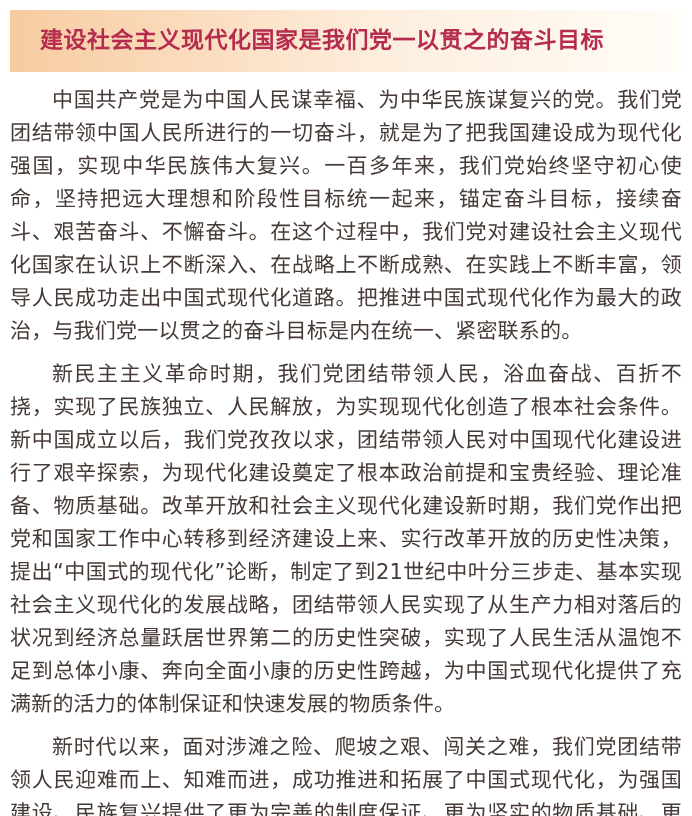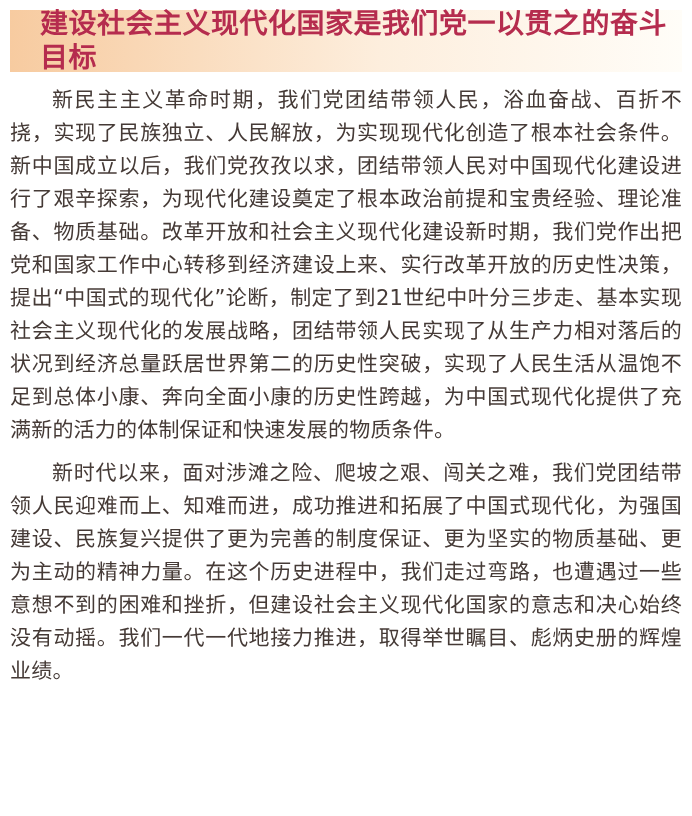--- a/index.html
+++ b/index.html
@@ -25,21 +25,21 @@
   }
   .header-bar{
     width:672px;
     height:62px;
     background:linear-gradient(to right,var(--header-grad-start) 0%,var(--header-grad-mid) 55%,var(--header-grad-end) 100%);
     display:flex;
     align-items:center;
     padding-left:30px;
   }
   .article-title{
-    font-size:28px;
+    font-size:23px;
     font-weight:bold;
     color:var(--title-color);
     letter-spacing:0.5px;
     line-height:1.2;
   }
   .article-body{
     padding-top:12px;
   }
   .article-body p{
     font-size:21px;
@@ -52,16 +52,17 @@
   }
 </style>
 </head>
 <body>
 
 <div class="page">
   <div class="header-bar">
     <h1 class="article-title">建设社会主义现代化国家是我们党一以贯之的奋斗目标</h1>
   </div>
   <div class="article-body">
+    <p>中国共产党是为中国人民谋幸福、为中华民族谋复兴的党。我们党团结带领中国人民所进行的一切奋斗，就是为了把我国建设成为现代化强国，实现中华民族伟大复兴。一百多年来，我们党始终坚守初心使命，坚持把远大理想和阶段性目标统一起来，锚定奋斗目标，接续奋斗、艰苦奋斗、不懈奋斗。在这个过程中，我们党对建设社会主义现代化国家在认识上不断深入、在战略上不断成熟、在实践上不断丰富，领导人民成功走出中国式现代化道路。把推进中国式现代化作为最大的政治，与我们党一以贯之的奋斗目标是内在统一、紧密联系的。</p>
     <p>新民主主义革命时期，我们党团结带领人民，浴血奋战、百折不挠，实现了民族独立、人民解放，为实现现代化创造了根本社会条件。新中国成立以后，我们党孜孜以求，团结带领人民对中国现代化建设进行了艰辛探索，为现代化建设奠定了根本政治前提和宝贵经验、理论准备、物质基础。改革开放和社会主义现代化建设新时期，我们党作出把党和国家工作中心转移到经济建设上来、实行改革开放的历史性决策，提出“中国式的现代化”论断，制定了到21世纪中叶分三步走、基本实现社会主义现代化的发展战略，团结带领人民实现了从生产力相对落后的状况到经济总量跃居世界第二的历史性突破，实现了人民生活从温饱不足到总体小康、奔向全面小康的历史性跨越，为中国式现代化提供了充满新的活力的体制保证和快速发展的物质条件。</p>
     <p>新时代以来，面对涉滩之险、爬坡之艰、闯关之难，我们党团结带领人民迎难而上、知难而进，成功推进和拓展了中国式现代化，为强国建设、民族复兴提供了更为完善的制度保证、更为坚实的物质基础、更为主动的精神力量。在这个历史进程中，我们走过弯路，也遭遇过一些意想不到的困难和挫折，但建设社会主义现代化国家的意志和决心始终没有动摇。我们一代一代地接力推进，取得举世瞩目、彪炳史册的辉煌业绩。</p>
   </div>
 </div>
 
 </body></html>

